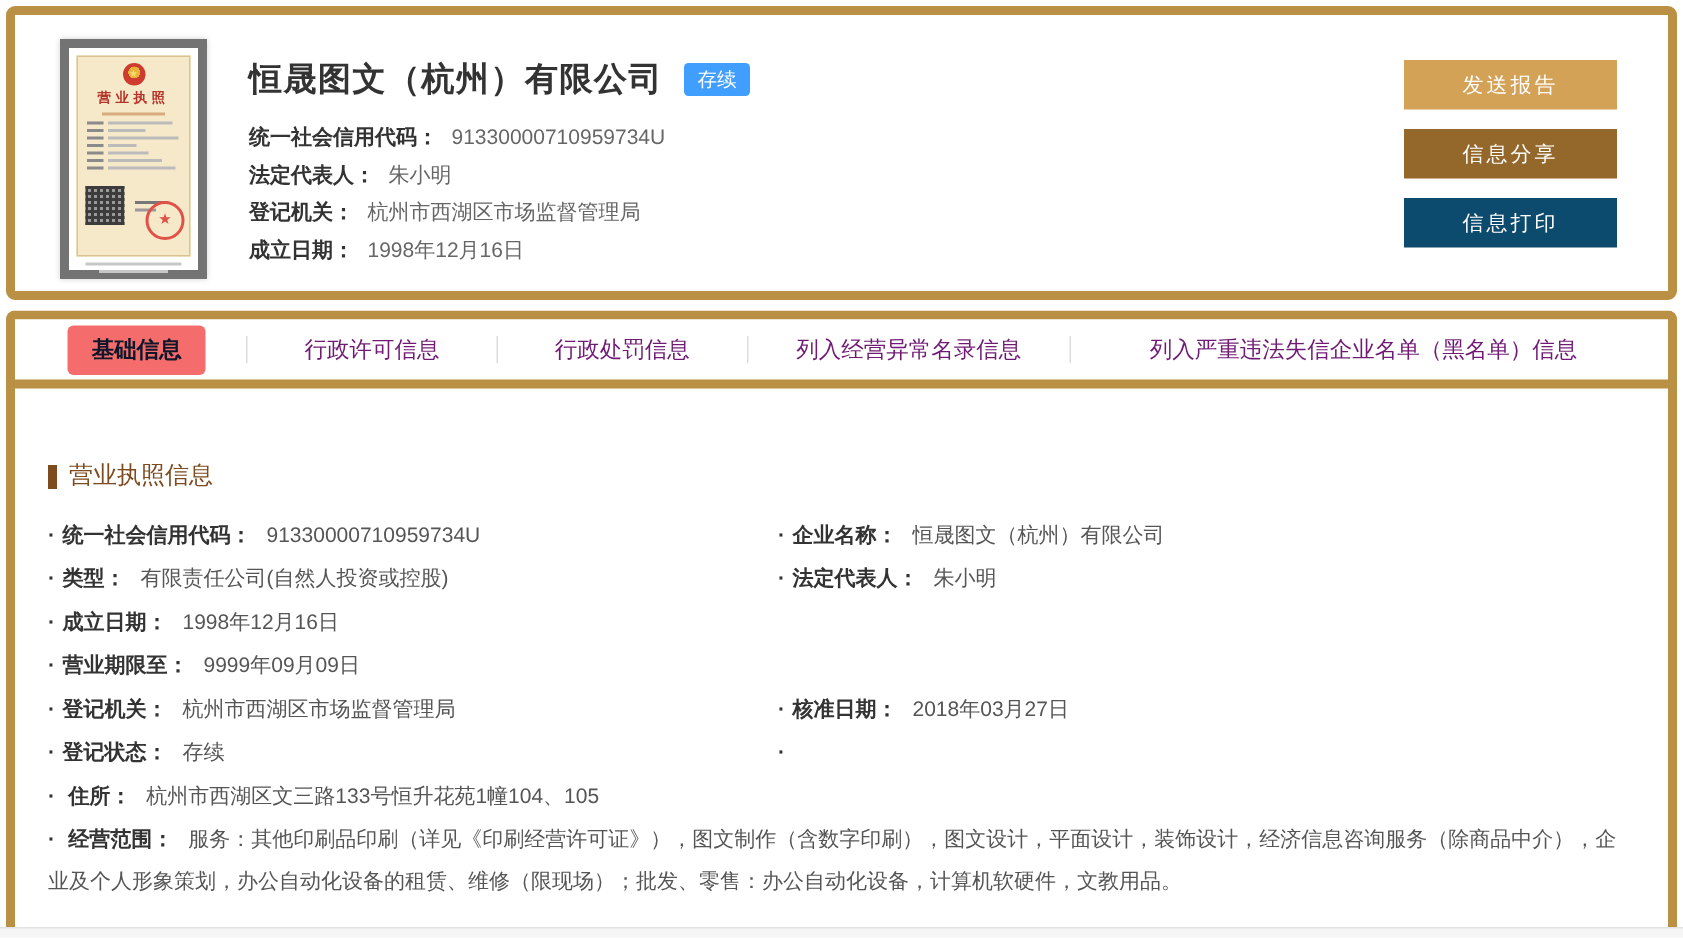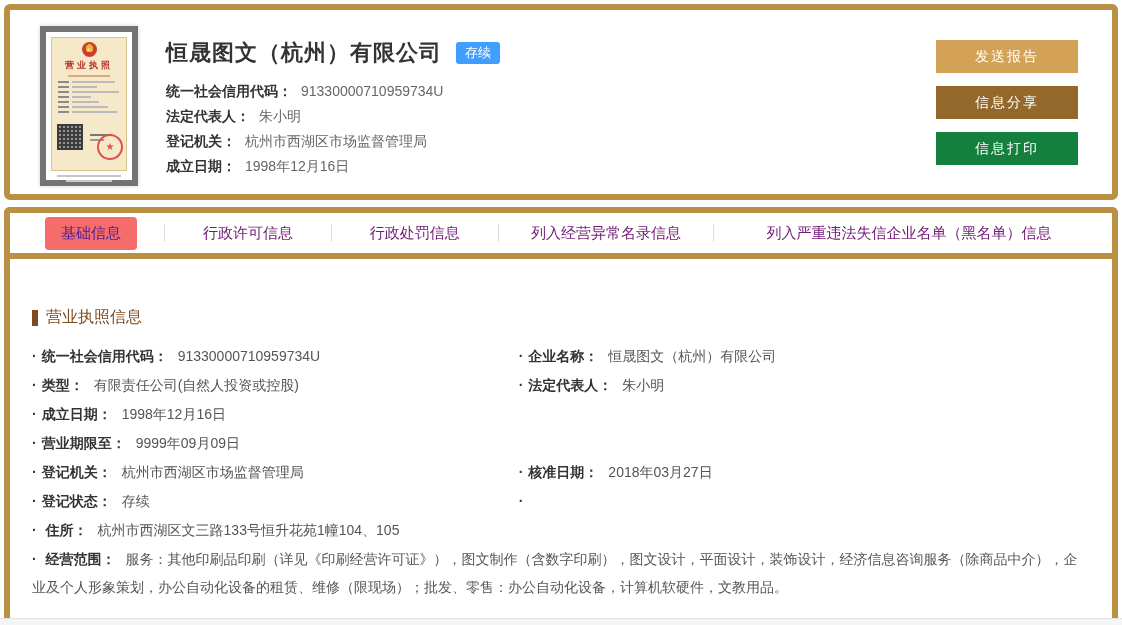--- a/index.html
+++ b/index.html
@@ -47,28 +47,28 @@
   .hfields { margin-top:11px; }
   .hrow { line-height:25px; font-size:14px; white-space:nowrap; }
   .hrow .lbl { font-weight:bold; color:#333; }
   .hrow .val { color:#666; margin-left:9px; }
 
   .btns { position:absolute; right:34px; top:30px; display:flex; flex-direction:column; gap:13px; }
   .btn { width:142px; height:33px; border:none; border-radius:0; color:#fff;
     font-size:14px; cursor:pointer; font-family:inherit; letter-spacing:2px; }
   .btn.send  { background:#D3A257; }
   .btn.share { background:#94672B; }
-  .btn.print { background:#15803d; }
+  .btn.print { background:#0c4a6e; }
 
   
   .tabbar { height:46px; border-bottom:6px solid #BA9045; display:flex; align-items:center; padding:0 8px; }
   .tab-seg { display:flex; align-items:center; justify-content:center; }
   .f1{flex:0.75;} .f2{flex:0.85;} .f3{flex:0.85;} .f4{flex:1.1;} .f5{flex:2;}
   .tab { font-size:15px; color:#701a75; padding:7px 16px; white-space:nowrap; cursor:pointer; }
-  .tab.active { background:#F56C6C; color:#4c1d95; border-radius:4px; }
+  .tab.active { background:#F56C6C; color:#0f172a; border-radius:4px;font-weight:bold; }
   .sep { width:1px; height:18px; background:#ddd; flex:none; }
 
   
   .content { padding:20px 22px 0; }
   .sec-title { display:flex; align-items:center; color:#7E4B1F; font-size:16px; margin-bottom:14px;margin-top:28px; }
   .sec-bar { width:6px; height:16px; background:#7E4B1F; margin-right:8px; flex:none; }
   .row2 { display:flex; font-size:14px; line-height:29px; }
   .cell { white-space:nowrap; }
   .cell-l { flex:0 0 46%; }
   .cell-r { flex:1; }

